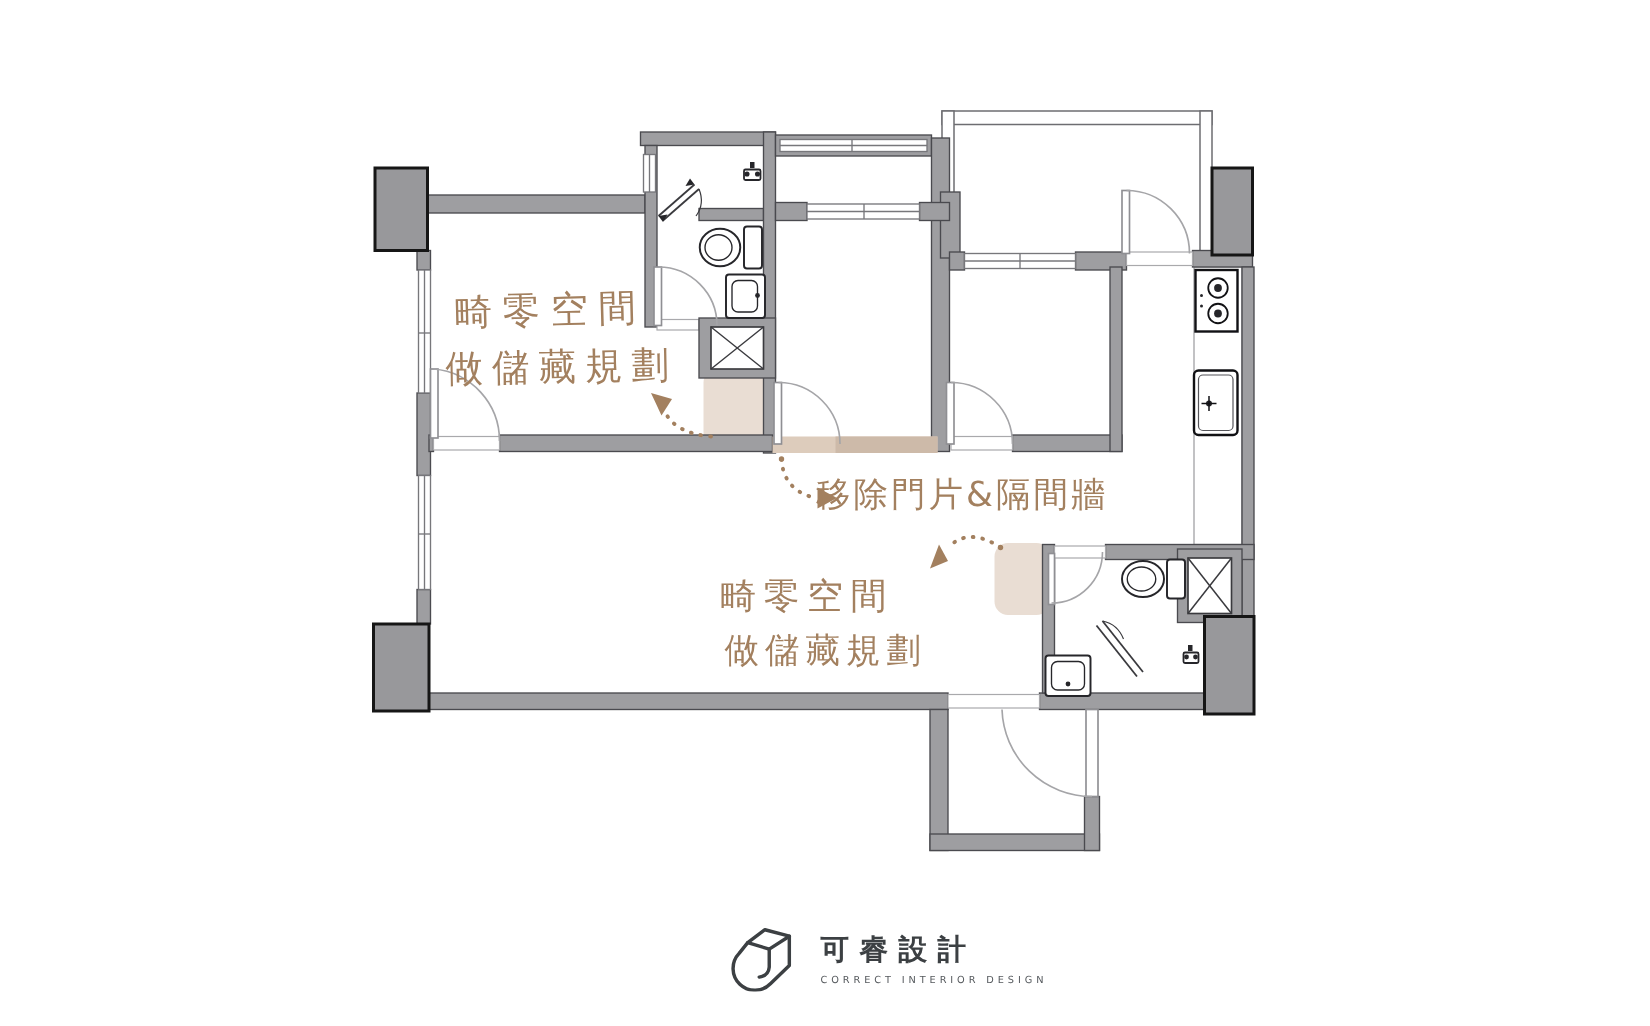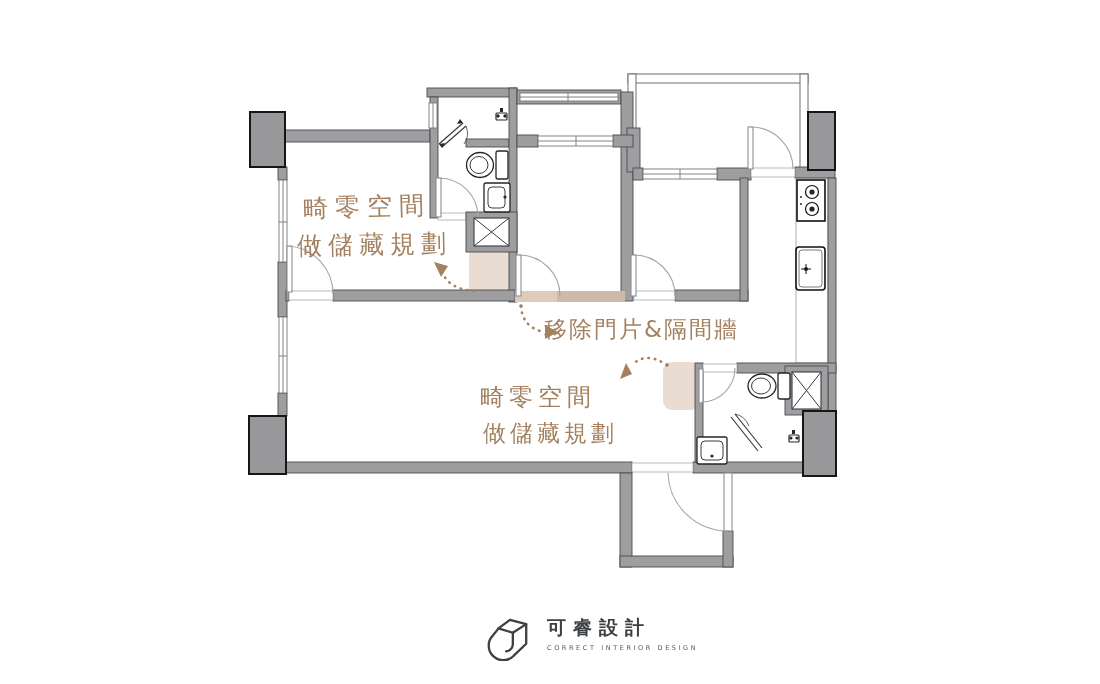--- a/index.html
+++ b/index.html
@@ -7,21 +7,21 @@
           font-family:"DejaVu Sans","Liberation Sans",sans-serif;}
   #plan-svg{position:absolute;left:0;top:0;}
   .ann{position:absolute;color:#a3805f;white-space:nowrap;font-weight:500;}
   .ann-big{font-size:25px;letter-spacing:7px;}
   .ann-med{font-size:23px;letter-spacing:2px;}
   #ann-storage-1{left:303px;top:190px;transform:rotate(-1.5deg);}
   #ann-storage-2{left:297px;top:228px;letter-spacing:6px;transform:rotate(-1deg);}
   #ann-remove{left:544px;top:314px;}
   #ann-sideboard-1{left:480px;top:381px;font-size:24px;letter-spacing:5px;}
   #ann-sideboard-2{left:483px;top:418px;letter-spacing:4px;}
-  #logo{position:absolute;left:487px;top:615px;display:flex;}
+  #logo{position:absolute;left:487px;top:615px;display:flex;align-items:center;}
   #logo-text{margin-left:16px;}
   #logo-title{font-size:19px;letter-spacing:7px;color:#3c4043;font-weight:600;}
   #logo-sub{font-size:6.5px;letter-spacing:2.6px;color:#55595d;margin-top:3px;}
 </style>
 </head>
 <body>
 
 <div id="canvas">
 
 <svg id="plan-svg" width="1100" height="684" viewBox="0 0 1100 684">

